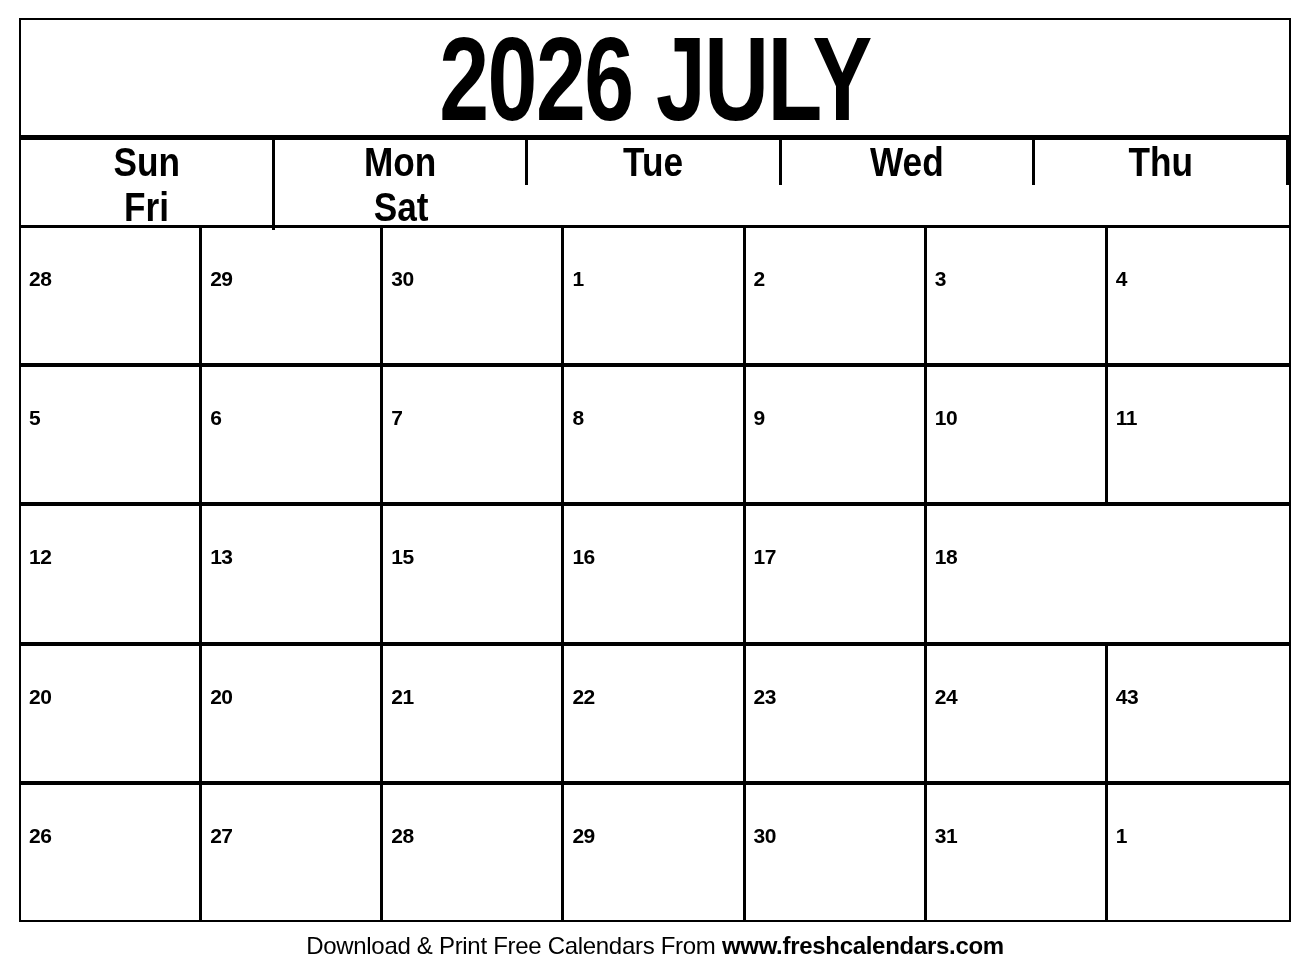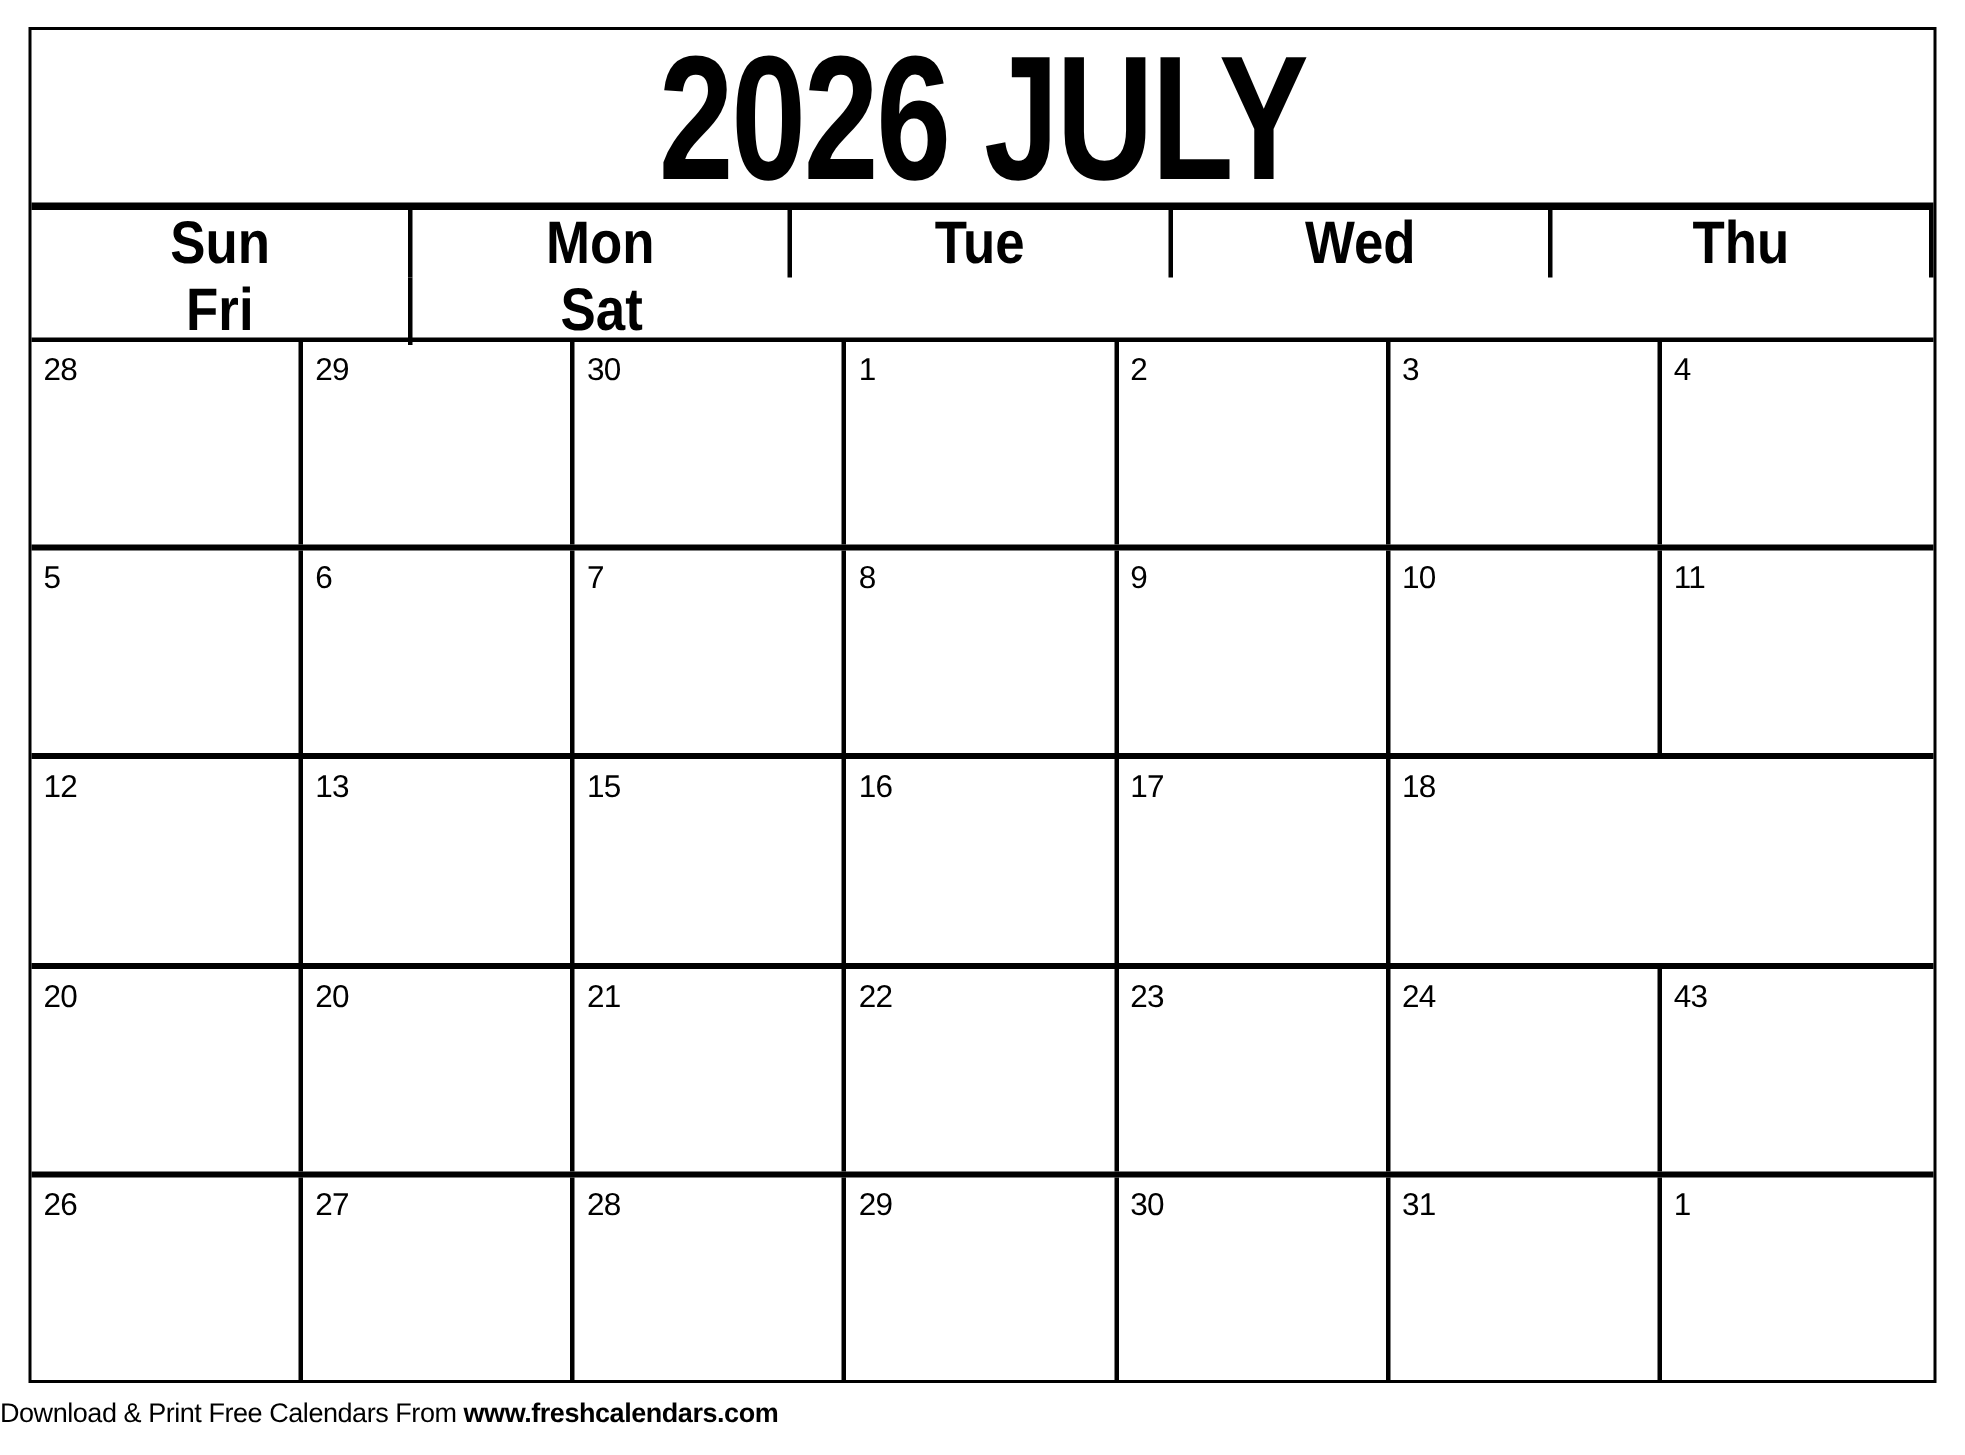--- a/index.html
+++ b/index.html
@@ -68,31 +68,33 @@
     border-bottom: 4px solid #000;
   }
   .week-row:last-child { border-bottom: none; }
   .day-cell {
     border-right: 3px solid #000;
     padding: 7px 0 0 8px;
   }
   .day-cell:last-child { border-right: none; }
   .day-number {
     font-size: 21px;
-    font-weight: 400;
+    font-weight: 700;
     letter-spacing: -0.5px;
     line-height: 1.1;
     display: inline-block;
+    margin-top: 32px;
   }
 
   .footer {
     position: absolute;
     left: 0; right: 0;
     top: 932px;
-    font-size: 18px;
+    text-align: center;
+    font-size: 24px;
     letter-spacing: -0.3px;
     white-space: nowrap;
   }
   .footer .footer-link { font-weight: 700; }
 </style>
 </head>
 <body>
 
 <div class="page">
 

